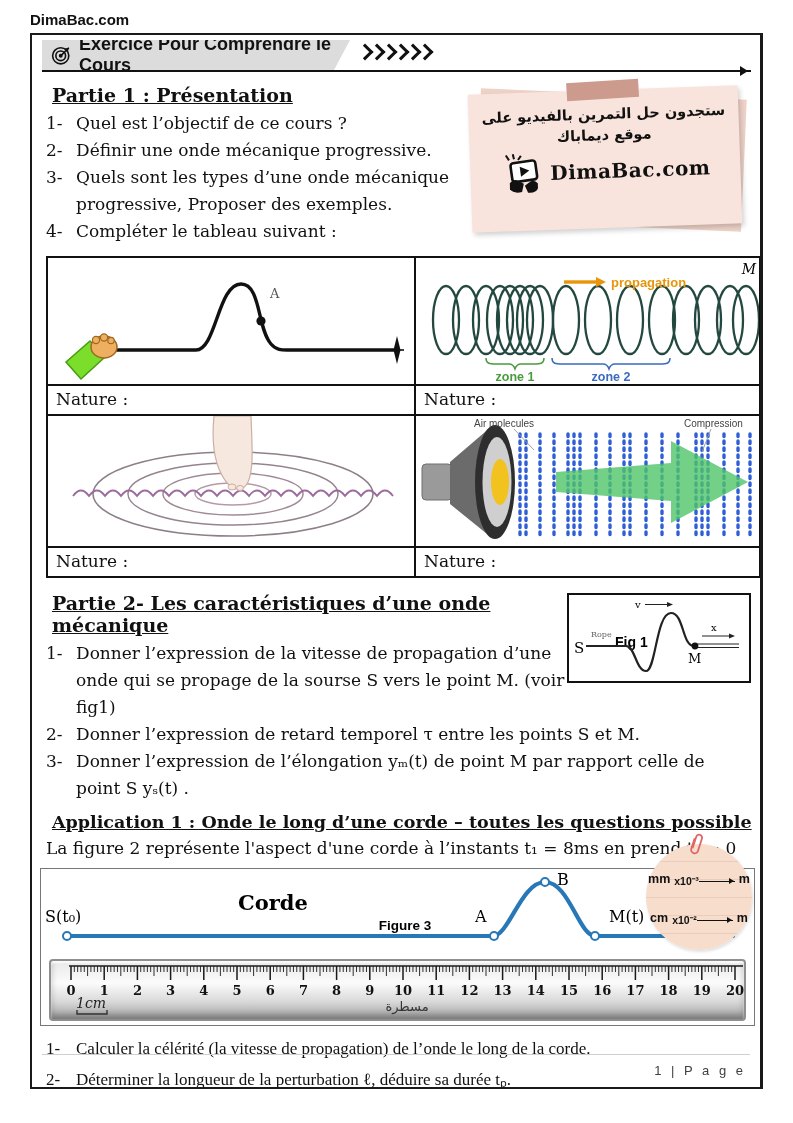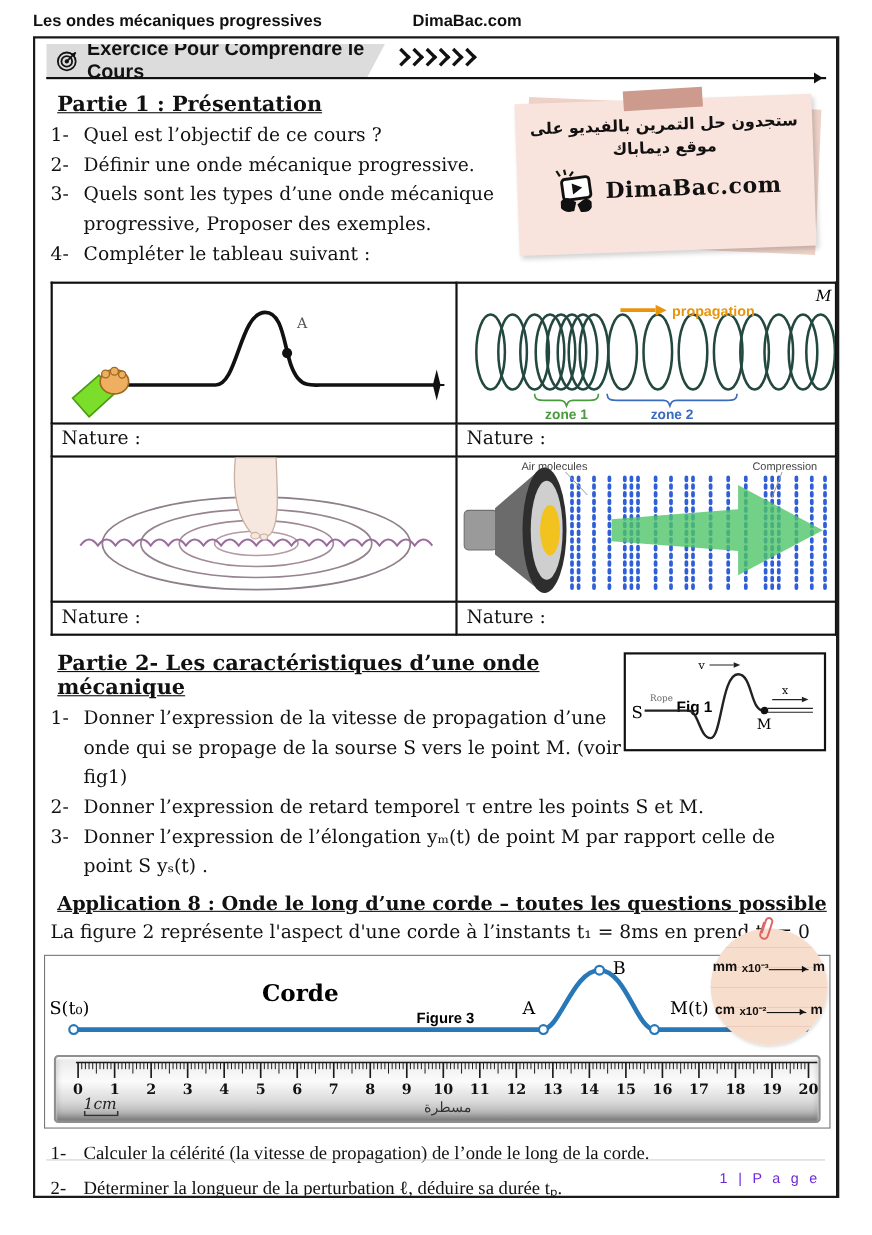--- a/index.html
+++ b/index.html
@@ -81,29 +81,28 @@
     box-shadow:inset 0 2px 2px rgba(255,255,255,.9), inset 0 -4px 6px rgba(0,0,0,.25);}
   .ruler svg{display:block;}
   .ruler-num{font-family:"DejaVu Serif",serif;font-weight:bold;font-size:13px;fill:#111;}
   .ruler-1cm{font-style:italic;font-size:14px;fill:#222;}
   .ruler-arabic{font-family:"DejaVu Sans",sans-serif;font-size:13px;fill:#333;}
   .app1-qs{padding:10px 6px 0 12px;font-family:"Liberation Serif",serif;}
   .app1-qs .q{line-height:26px;margin-bottom:5px;}
   
   .footer-line{position:absolute;left:10px;right:10px;bottom:32px;border-top:1px solid #cfcfcf;}
   .page-num{position:absolute;right:14px;bottom:9px;font-family:"Liberation Sans",sans-serif;
-    font-size:13px;color:#6d28d9;letter-spacing:3px;}
+    font-size:13px;color:#404040;letter-spacing:3px;}
   svg text{font-family:"DejaVu Serif",serif;}
   .sans{font-family:"Liberation Sans",sans-serif;}
 </style>
 </head>
 <body>
 
 <div class="page-header">
-  <span class="doc-title">Les ondes mécaniques progressives</span>
   <span>DimaBac.com</span>
 </div>
 
 <div class="main-box">
 
   <div class="banner-row">
     <div class="banner-left">
       <svg width="24" height="24" viewBox="0 0 26 26">
         <circle cx="12" cy="14" r="10" fill="none" stroke="#111" stroke-width="2"></circle>
         <circle cx="12" cy="14" r="6" fill="none" stroke="#111" stroke-width="2"></circle>
@@ -312,21 +311,21 @@
       <span class="num">2-</span>
       <span class="text">Donner l’expression de retard temporel τ entre les points S et M.</span>
     </div>
     <div class="q">
       <span class="num">3-</span>
       <span class="text">Donner l’expression de l’élongation yₘ(t) de point M par rapport celle de point S yₛ(t) .</span>
     </div>
   </div>
 
   <div class="app1">
-    <div class="section-title" style="font-size:17.5px">Application 8 : Onde le long d’une corde – toutes les questions possible</div>
+    <div class="section-title" style="font-size:17.5px">Application 1 : Onde le long d’une corde – toutes les questions possible</div>
     <div class="intro">La figure 2 représente l'aspect d'une corde à l’instants t₁ = 8ms en prend t₀ = 0</div>
   </div>
 
   <div class="figure-area">
     <div class="badge">
       <svg class="paperclip" width="16" height="24" viewBox="0 0 16 24">
         <path d="M5,7 v11 a3.5,3.5 0 0 0 7,0 V5 a3,3 0 0 0 -6,0 v12" fill="none" stroke="#e06666" stroke-width="1.8"></path>
       </svg>
       <div class="conv-row">
         <span>mm</span>

